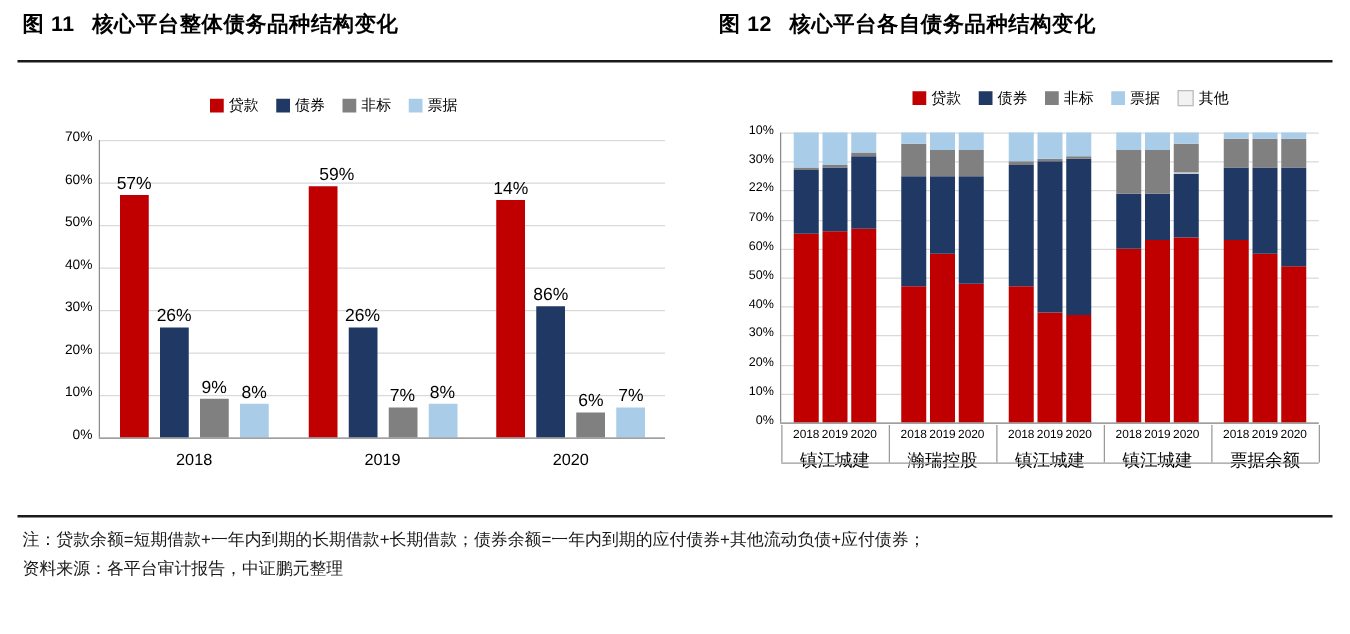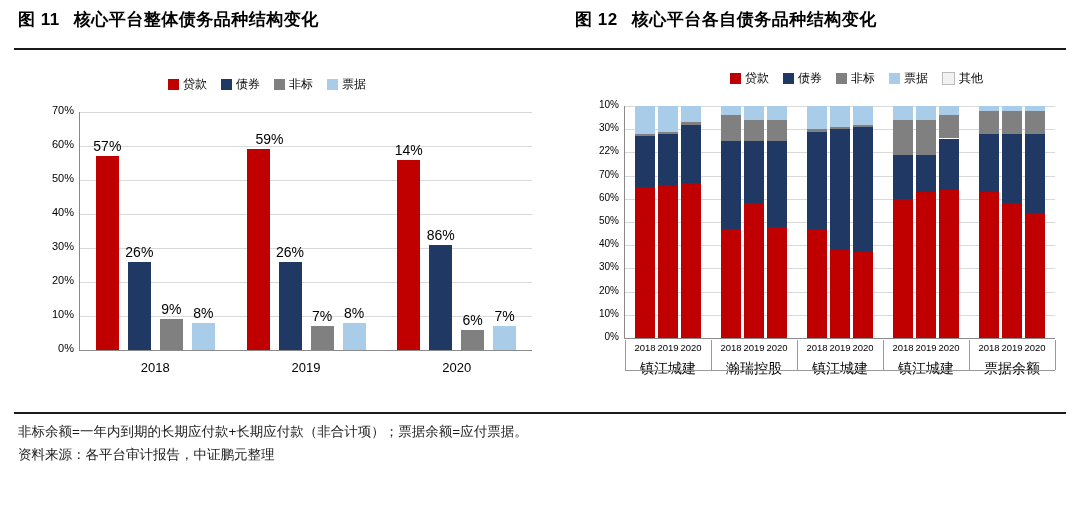--- a/index.html
+++ b/index.html
@@ -301,17 +301,17 @@
       <div class="ytick" style="left: 4px; top: 131.8px; width: 40px; font-size: 10px;">60%</div>
       <div class="ytick" style="left: 4px; top: 108.6px; width: 40px; font-size: 10px;">70%</div>
       <div class="ytick" style="left: 4px; top: 85.4px; width: 40px; font-size: 10px;">22%</div>
       <div class="ytick" style="left: 4px; top: 62.2px; width: 40px; font-size: 10px;">30%</div>
       <div class="ytick" style="left: 4px; top: 39px; width: 40px; font-size: 10px;">10%</div>
       <div class="axis-line" style="left: 49px; top: 46px; width: 1px; height: 232px;"></div>
       <div class="axis-line" style="left: 49px; top: 278px; width: 431px; height: 1px;"></div>
     </div>
 
   <div class="notes">
-    <div>非标余额=一年内到期的长期应付款+长期应付款（非合计项）；票据余额=应付票据。</div>
+    <div>注：贷款余额=短期借款+一年内到期的长期借款+长期借款；债券余额=一年内到期的应付债券+其他流动负债+应付债券；</div>
     <div>资料来源：各平台审计报告，中证鹏元整理</div>
   </div>
 
 </div>
 
 </body></html>

